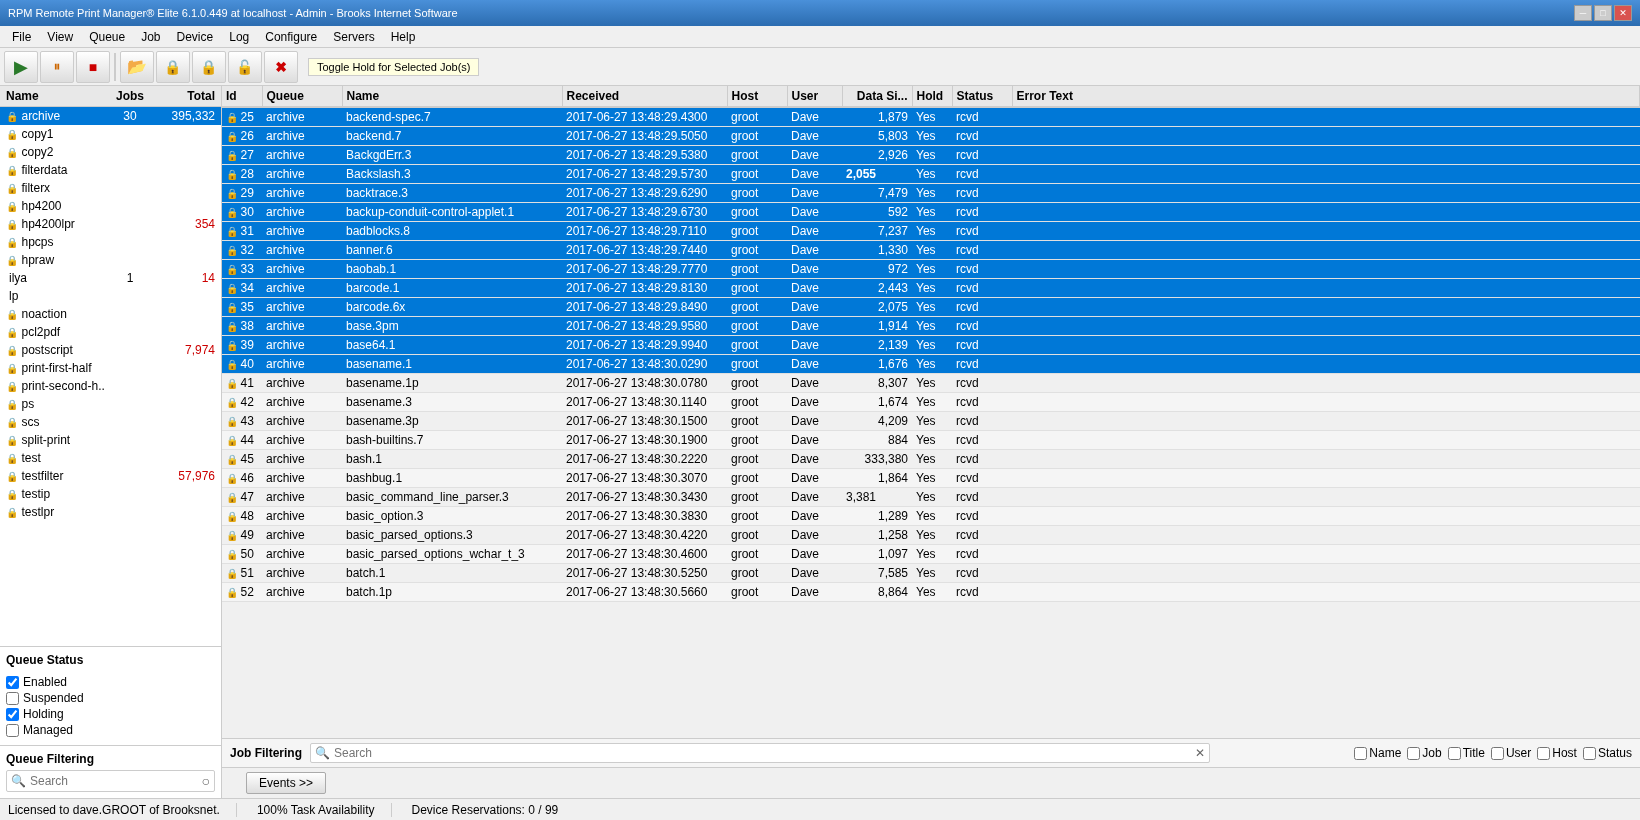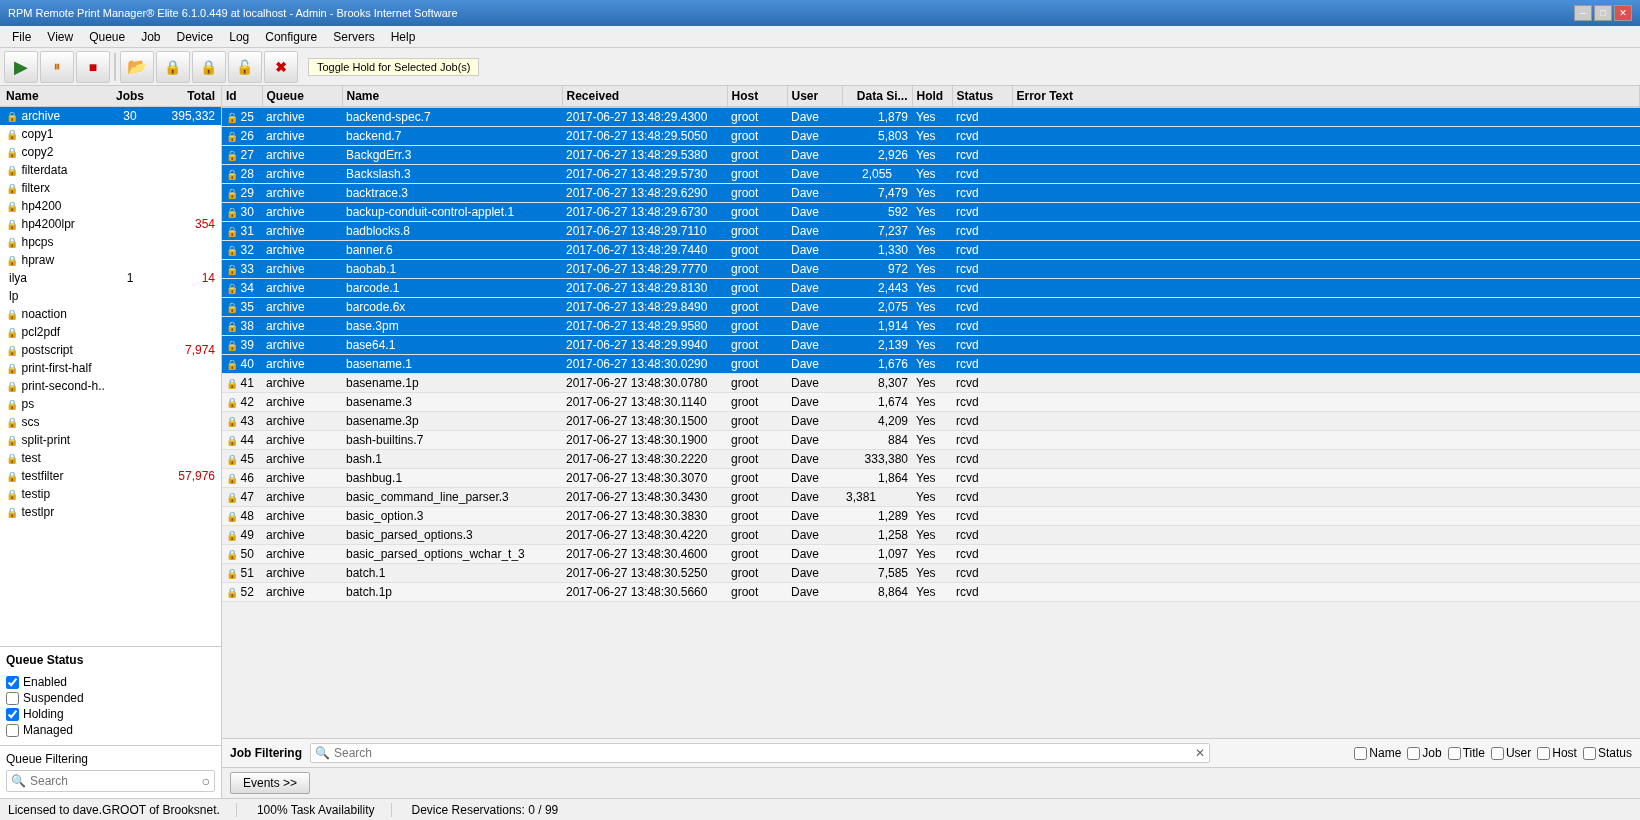--- a/index.html
+++ b/index.html
@@ -108,21 +108,21 @@
     }
     #queue-status h3 { font-weight: bold; margin-bottom: 8px; font-size: 12px; }
     .status-item { display: flex; align-items: center; gap: 4px; margin-bottom: 2px; }
     .status-item input[type=checkbox] { margin: 0; }
 
     
     #queue-filtering {
       border-top: 1px solid #ccc;
       padding: 6px;
     }
-    #queue-filtering h3 { font-weight: normal; margin-bottom: 4px; font-size: 12px; }
+    #queue-filtering h3 { font-weight: bold; margin-bottom: 4px; font-size: 12px; }
     .search-box {
       display: flex; align-items: center;
       border: 1px solid #ccc; background: white;
       padding: 2px 4px; gap: 4px; border-radius: 2px;
     }
     .search-box input {
       border: none; outline: none; flex: 1; font-size: 12px;
     }
     .search-clear { cursor: pointer; color: #666; font-size: 14px; }
 
@@ -213,20 +213,21 @@
       display: flex;
       align-items: center;
     }
     .events-btn {
       border: 1px solid #aaa;
       background: linear-gradient(to bottom, #fff, #ddd);
       padding: 3px 12px;
       cursor: pointer;
       font-size: 12px;
       border-radius: 2px;
+      margin-left: 16px;
     }
 
     
     #status-bar {
       background: #f0f0f0;
       border-top: 1px solid #ccc;
       display: flex;
       align-items: center;
       padding: 2px 8px;
       height: 22px;
@@ -566,21 +567,21 @@
     </tr>
               <tr class="selected">
       <td class="col-id">
         <span class="row-lock">🔒</span>28
       </td>
       <td class="col-queue">archive</td>
       <td class="col-name">Backslash.3</td>
       <td class="col-received">2017-06-27 13:48:29.5730</td>
       <td class="col-host">groot</td>
       <td class="col-user">Dave</td>
-      <td class="col-datasize" style="text-align:center;">2,055</td>
+      <td class="col-datasize" style="text-align:left;font-weight:bold;">2,055</td>
       <td class="col-hold">Yes</td>
       <td class="col-status">rcvd</td>
       <td class="col-errortext"></td>
     </tr>
               <tr class="selected">
       <td class="col-id">
         <span class="row-lock">🔒</span>29
       </td>
       <td class="col-queue">archive</td>
       <td class="col-name">backtrace.3</td>

